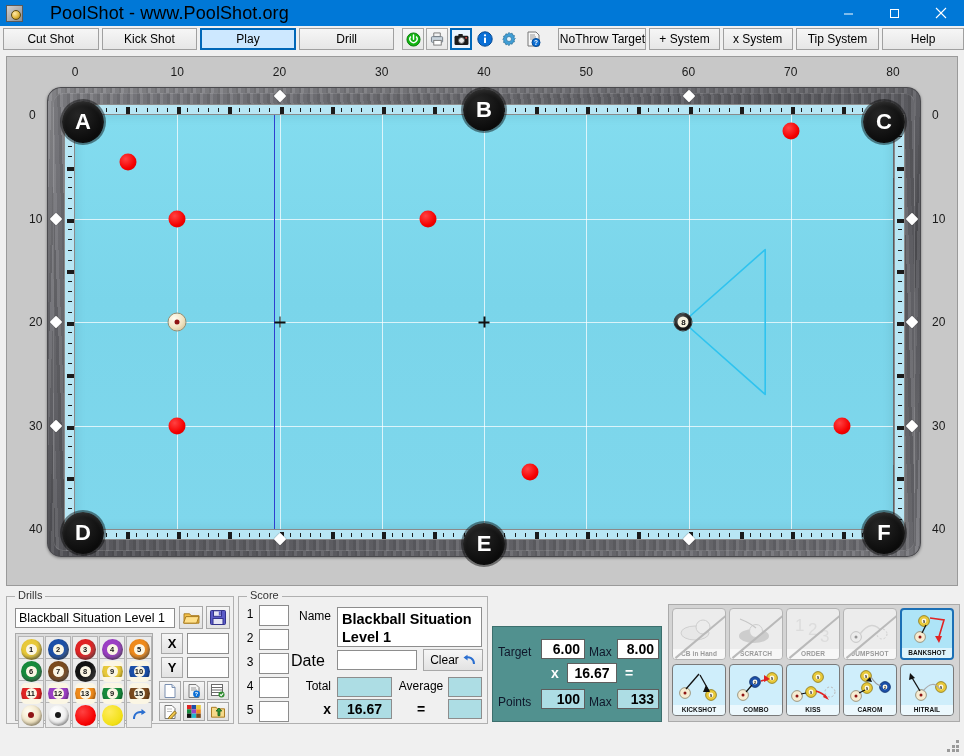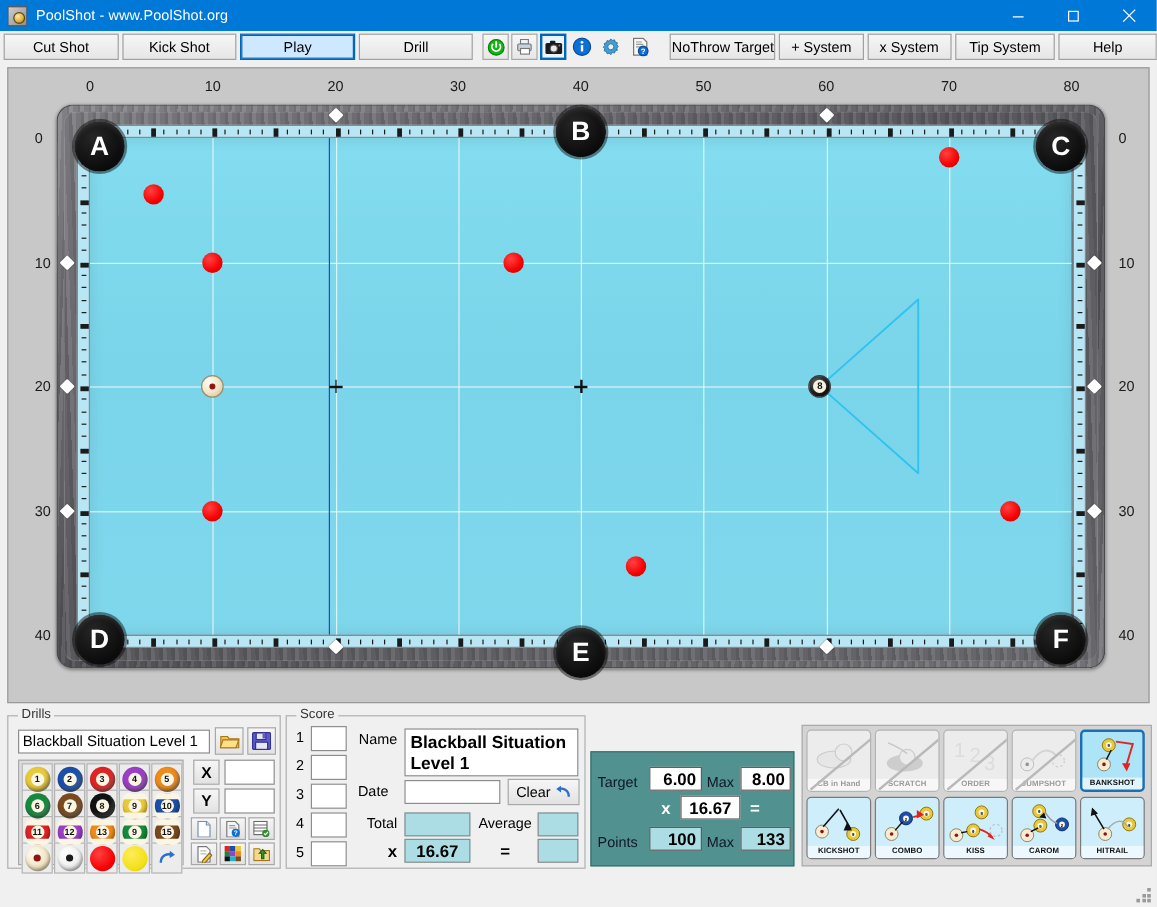--- a/index.html
+++ b/index.html
@@ -30,22 +30,23 @@
     position: relative;
     flex: 0 0 auto;
   }
   .title-icon::after {
     content: ""; position: absolute; left: 4px; top: 4px;
     width: 8px; height: 8px; border-radius: 50%;
     background: radial-gradient(circle at 35% 32%, #ffe9a8 0%, #e0b63c 55%, #8d6a10 100%);
     border: 1px solid #5c4a12;
   }
   .title-text {
-    color: #ffffff; font-size: 12px; letter-spacing: .1px;
+    color: #000000; font-size: 18px; letter-spacing: .1px;
     white-space: nowrap;
+    margin-left: 20px;
   }
   .win-btns {
     margin-left: auto; display: flex; height: 26px;
   }
   .win-btn {
     width: 46px; height: 26px;
     display: flex; align-items: center; justify-content: center;
     color: #fff; font-size: 13px;
   }
   .win-btn.close-b { width: 47px; }
@@ -960,21 +961,21 @@
           <div class="txtin" style="position: absolute; left: 20px; top: 80px; width: 30px; height: 21px;"></div>
           <div style="position: absolute; left: 5px; top: 106px; width: 12px; text-align: center; font-size: 12px;">5</div>
           <div class="txtin" style="position: absolute; left: 20px; top: 104px; width: 30px; height: 21px;"></div>
         </div>
 
       <div style="position:absolute;left:52px;top:12px;width:40px;text-align:right;font-size:12px">Name</div>
       <div class="txtin" style="position:absolute;left:98px;top:10px;width:145px;height:40px;font-size:14.5px;font-weight:bold;line-height:18px;display:block;padding:2px 4px">
         <span>Blackball Situation Level 1</span>
       </div>
 
-      <div style="position:absolute;left:52px;top:55px;width:40px;text-align:center;font-size:12px">Date</div>
+      <div style="position:absolute;left:52px;top:55px;width:40px;text-align:left;font-size:16px">Date</div>
       <div class="txtin" style="position:absolute;left:98px;top:53px;width:80px;height:20px">
         <span></span>
       </div>
       <div class="sqbtn" style="position:absolute;left:184px;top:52px;width:60px;height:22px;gap:3px;font-size:12px">
         <span>Clear</span>
         <svg width="14" height="13" viewBox="0 0 14 13">
             <path d="M12 10 C12 4 7 2.5 3.5 3.5" fill="none" stroke="#2b6fd0" stroke-width="2"></path>
             <path d="M5.5 .8 L1.5 3.6 L5.6 6.4z" fill="#2b6fd0"></path>
           </svg>
       </div>

